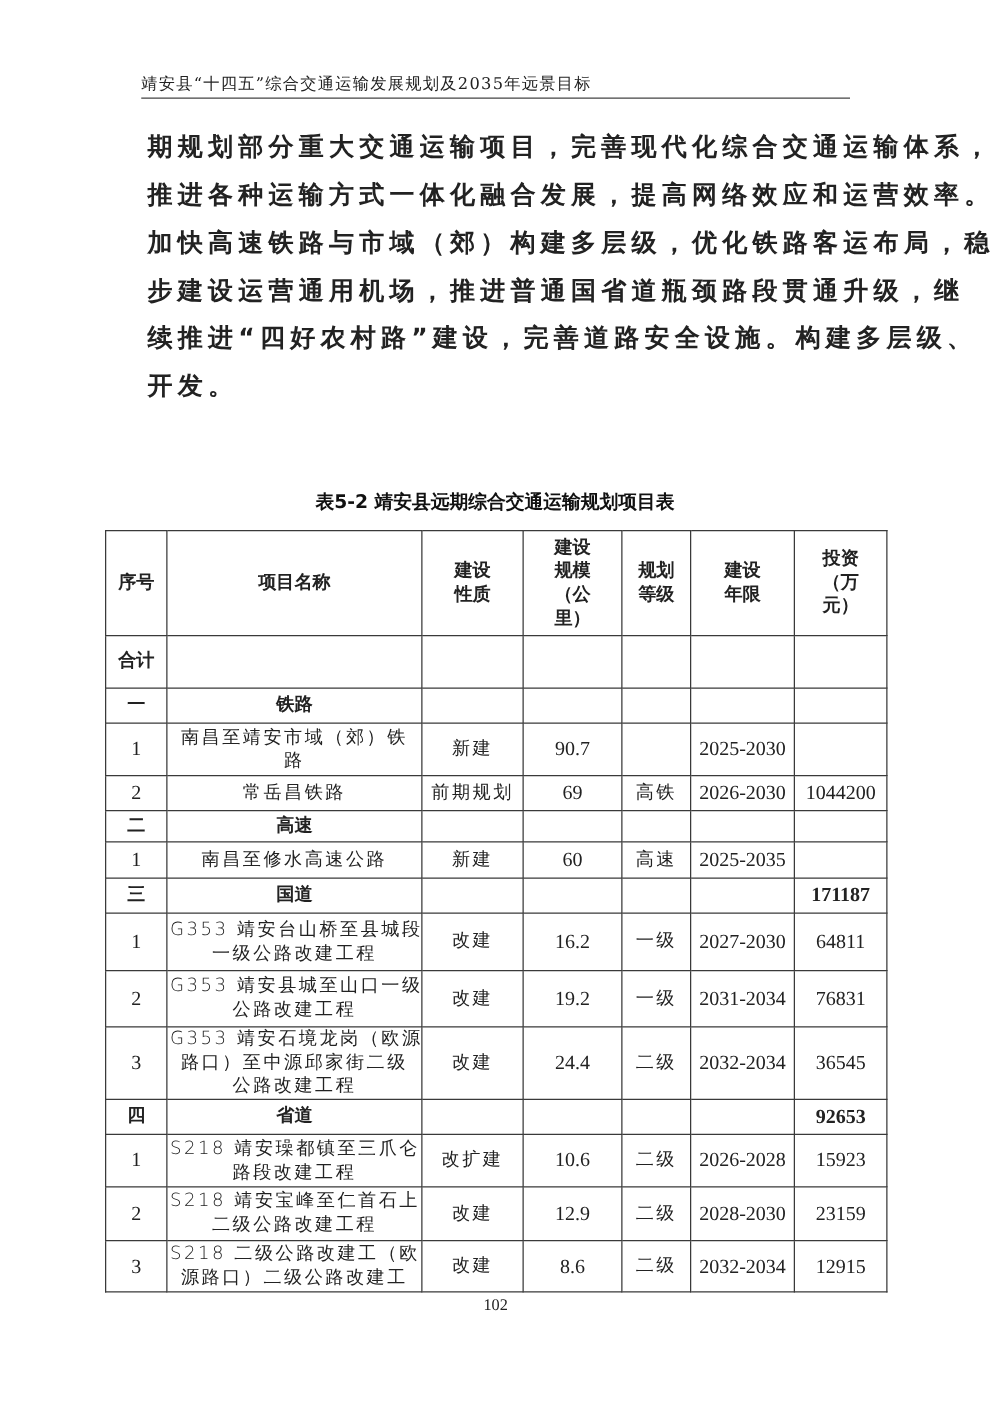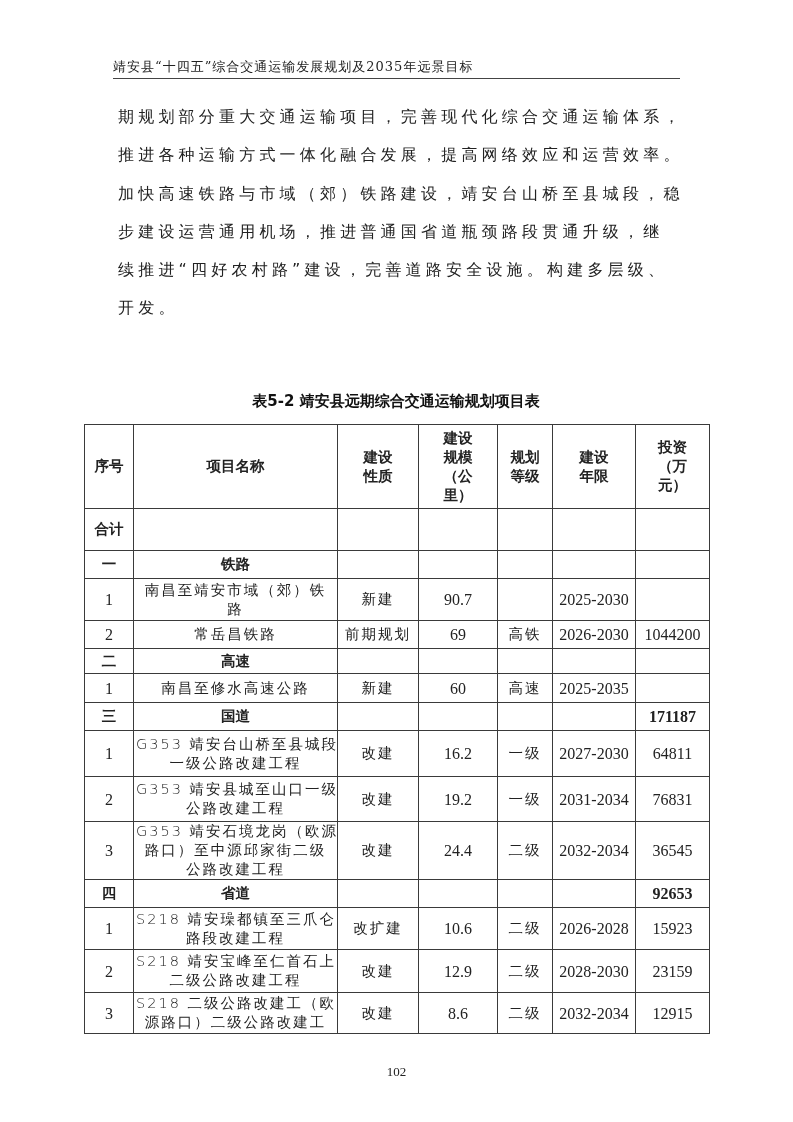--- a/index.html
+++ b/index.html
@@ -10,22 +10,22 @@
     .running-header {
       position: absolute; left: 113px; top: 58px; width: 567px;
       text-align: left; font-size: 13px; letter-spacing: 1px; color: #222;
     }
     .header-rule {
       position: absolute; left: 113px; top: 78px; width: 567px; height: 0;
       border-top: 1px solid #444;
     }
     .body-text {
       position: absolute; left: 118px; top: 98px; width: 580px;
-      font-size: 16px; line-height: 38.3px; letter-spacing: 4.2px; color: #222;
-      font-family: "DejaVu Sans", "Liberation Sans", sans-serif; font-weight: 400;
+      font-size: 20px; line-height: 38.3px; letter-spacing: 4.2px; color: #222;
+      font-family: "DejaVu Sans", "Liberation Sans", sans-serif; font-weight: 700;
     }
     .body-text div { white-space: nowrap; }
     .table-caption {
       position: absolute; left: 84px; top: 392px; width: 624px;
       text-align: center; font-size: 15px; font-weight: bold; color: #111;
       font-family: "DejaVu Sans", "Liberation Sans", sans-serif;
     }
     table.proj {
       position: absolute; left: 84px; top: 424px; width: 625px;
       border-collapse: collapse; table-layout: fixed;
@@ -38,34 +38,34 @@
     table.proj th {
       font-weight: bold; font-family: "DejaVu Sans", "Liberation Sans", sans-serif; font-size: 14.5px;
     }
     .cjk { font-family: "DejaVu Sans", "Liberation Sans", sans-serif; font-weight: 300; letter-spacing: 2px; font-size: 14.5px;}
     .num { font-family: "Liberation Serif", "DejaVu Serif", serif; font-size: 16px; }
     .bold { font-weight: bold; }
     .sec-label { font-family: "DejaVu Sans", "Liberation Sans", sans-serif; font-weight: bold; font-size: 14.5px; }
     .name-cell { text-align: center; }
     .name-cell .ln { display: block; white-space: nowrap; }
     .page-number {
-      position: absolute; left: 0; width: 793px; top: 1064px;
+      position: absolute; left: 0; width: 793px; top: 1036px;
       text-align: center; font-size: 13px; font-family: "Liberation Serif", serif; color: #222;
     }
   </style>
 </head>
 <body>
 
 <div class="running-header">靖安县“十四五”综合交通运输发展规划及2035年远景目标</div>
 <div class="header-rule"></div>
 
 <div class="body-text">
   <div>期规划部分重大交通运输项目，完善现代化综合交通运输体系，</div>
   <div>推进各种运输方式一体化融合发展，提高网络效应和运营效率。</div>
-  <div>加快高速铁路与市域（郊）铁路建设，靖安台山桥至县城段，稳</div>
+  <div>加快高速铁路与市域（郊）构建多层级，优化铁路客运布局，稳</div>
   <div>步建设运营通用机场，推进普通国省道瓶颈路段贯通升级，继</div>
   <div>续推进“四好农村路”建设，完善道路安全设施。构建多层级、</div>
   <div>开发。</div>
 </div>
 
 <div class="table-caption">表5-2 靖安县远期综合交通运输规划项目表</div>
 
 <table class="proj">
   <colgroup>
     <col style="width:49px">

